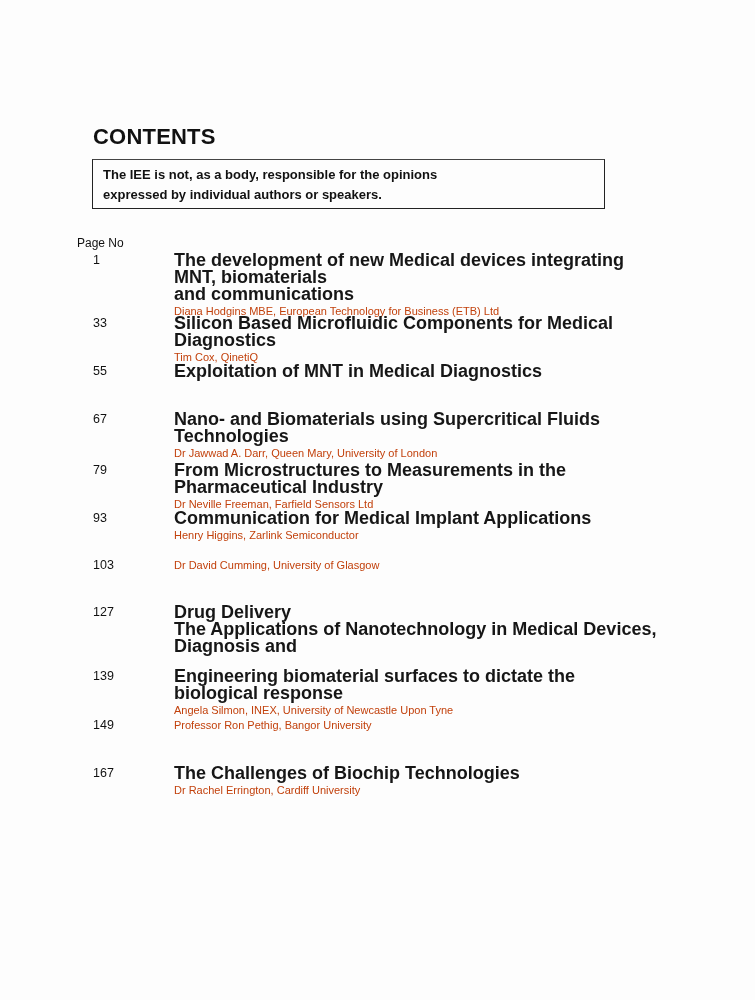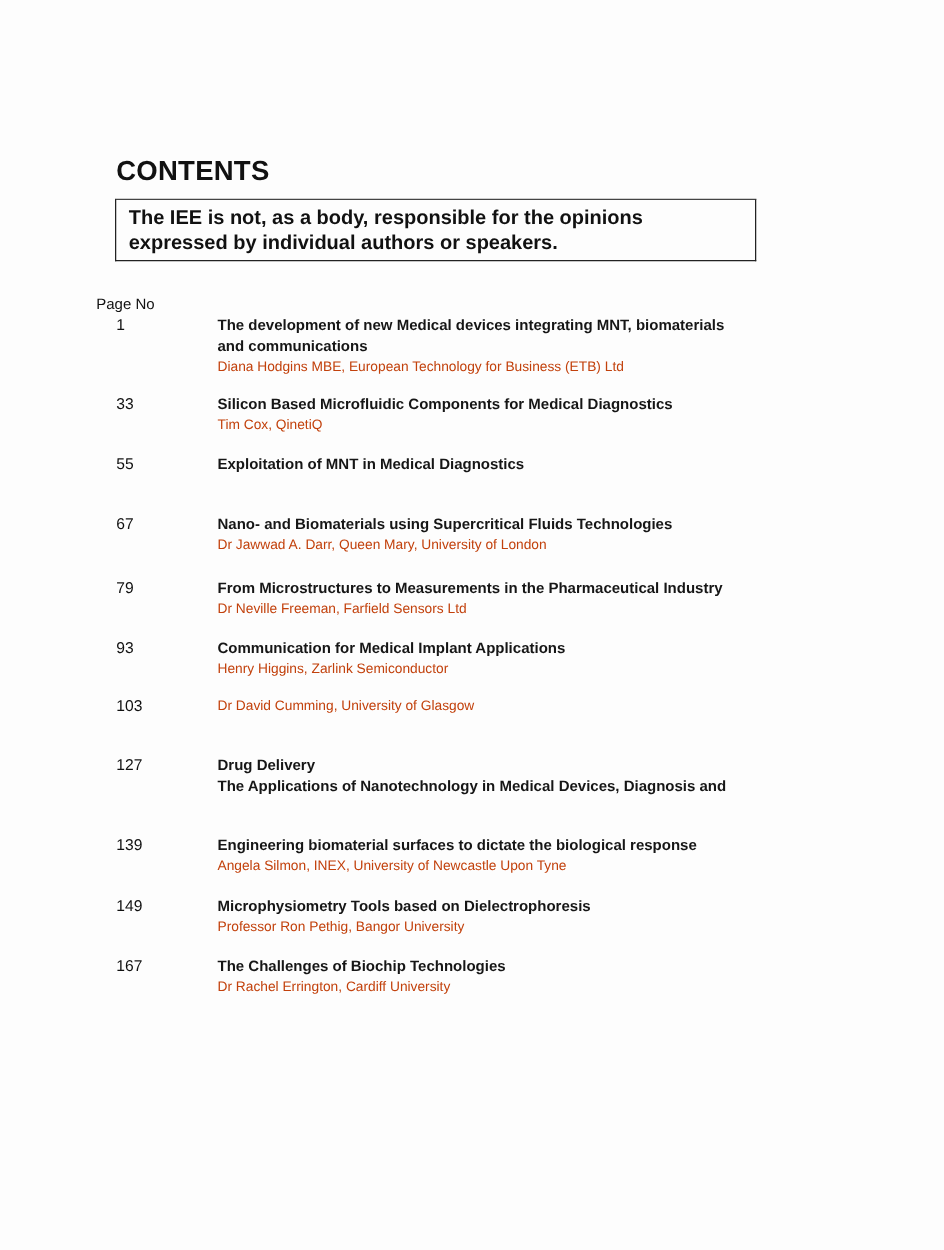--- a/index.html
+++ b/index.html
@@ -8,32 +8,32 @@
       font-family: "Liberation Sans", sans-serif; color: #111; overflow: hidden;
     }
     .heading {
       position: absolute; left: 93px; top: 124px;
       font-size: 22px; font-weight: bold; letter-spacing: 0.2px;
     }
     .notice {
       position: absolute; left: 92px; top: 159px; width: 513px; height: 50px;
       border: 1.5px solid #222; border-top-color: #444;
       box-sizing: border-box; padding: 5px 10px;
-      font-size: 16px; font-weight: bold; line-height: 20px;
+      font-size: 13px; font-weight: bold; line-height: 20px;
     }
     .pageno-label {
       position: absolute; left: 77px; top: 236px; font-size: 12px;
     }
     .entry { position: absolute; left: 93px; width: 580px; }
     .entry .num {
       position: absolute; left: 0; top: 0; font-size: 12.5px; line-height: 17px;
     }
     .entry .body { position: absolute; left: 81px; top: 0; width: 490px; }
     .entry .title {
-      font-size: 12px; font-weight: bold; line-height: 17px; color: #161616;
+      font-size: 18px; font-weight: bold; line-height: 17px; color: #161616;
     }
     .entry .author {
       font-size: 11px; line-height: 17px; color: #c2410c;
     }
   </style>
 </head>
 <body>
 
 <div class="heading">CONTENTS</div>
 
@@ -111,21 +111,20 @@
   <div class="num">139</div>
   <div class="body">
     <div class="title">Engineering biomaterial surfaces to dictate the biological response</div>
     <div class="author">Angela Silmon, INEX, University of Newcastle Upon Tyne</div>
   </div>
 </div>
 
 <div class="entry" style="top:717px">
   <div class="num">149</div>
   <div class="body">
-    <div class="title">Microphysiometry Tools based on Dielectrophoresis</div>
     <div class="author">Professor Ron Pethig, Bangor University</div>
   </div>
 </div>
 
 <div class="entry" style="top:765px">
   <div class="num">167</div>
   <div class="body">
     <div class="title">The Challenges of Biochip Technologies</div>
     <div class="author">Dr Rachel Errington, Cardiff University</div>
   </div>

